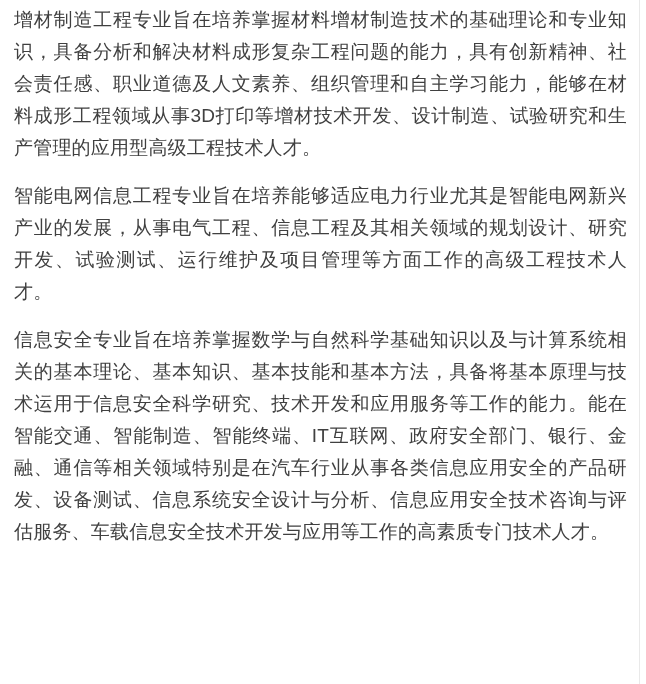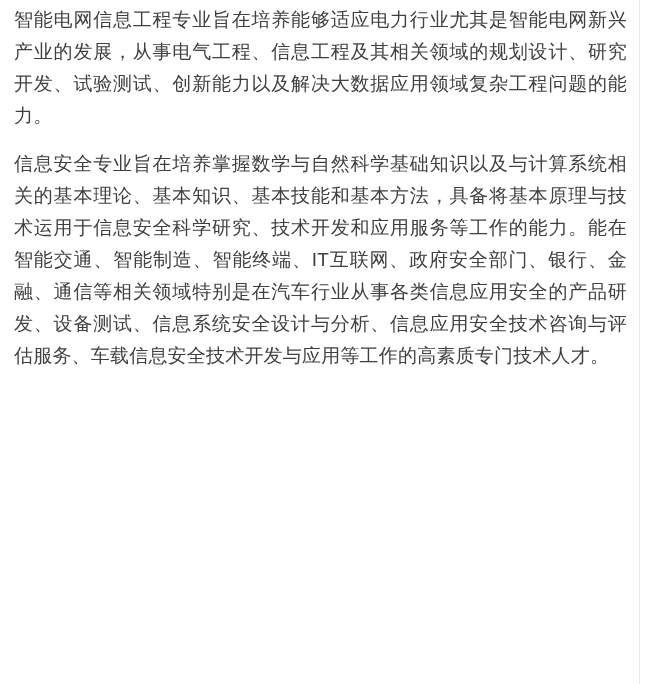--- a/index.html
+++ b/index.html
@@ -35,17 +35,18 @@
     left: 639px;
     width: 1px;
     height: 684px;
     background: #e9e9e9;
   }
 </style>
 </head>
 <body>
 
 <div class="article">
-  <p>智能电网信息工程专业旨在培养能够适应电力行业尤其是智能电网新兴产业的发展，从事电气工程、信息工程及其相关领域的规划设计、研究开发、试验测试、创新能力以及解决大数据应用领域复杂工程问题的能力。</p>
+  <p>增材制造工程专业旨在培养掌握材料增材制造技术的基础理论和专业知识，具备分析和解决材料成形复杂工程问题的能力，具有创新精神、社会责任感、职业道德及人文素养、组织管理和自主学习能力，能够在材料成形工程领域从事3D打印等增材技术开发、设计制造、试验研究和生产管理的应用型高级工程技术人才。</p>
+  <p>智能电网信息工程专业旨在培养能够适应电力行业尤其是智能电网新兴产业的发展，从事电气工程、信息工程及其相关领域的规划设计、研究开发、试验测试、运行维护及项目管理等方面工作的高级工程技术人才。</p>
   <p>信息安全专业旨在培养掌握数学与自然科学基础知识以及与计算系统相关的基本理论、基本知识、基本技能和基本方法，具备将基本原理与技术运用于信息安全科学研究、技术开发和应用服务等工作的能力。能在智能交通、智能制造、智能终端、IT互联网、政府安全部门、银行、金融、通信等相关领域特别是在汽车行业从事各类信息应用安全的产品研发、设备测试、信息系统安全设计与分析、信息应用安全技术咨询与评估服务、车载信息安全技术开发与应用等工作的高素质专门技术人才。</p>
 </div>
 
 <div class="right-border"></div>
 
 </body></html>

